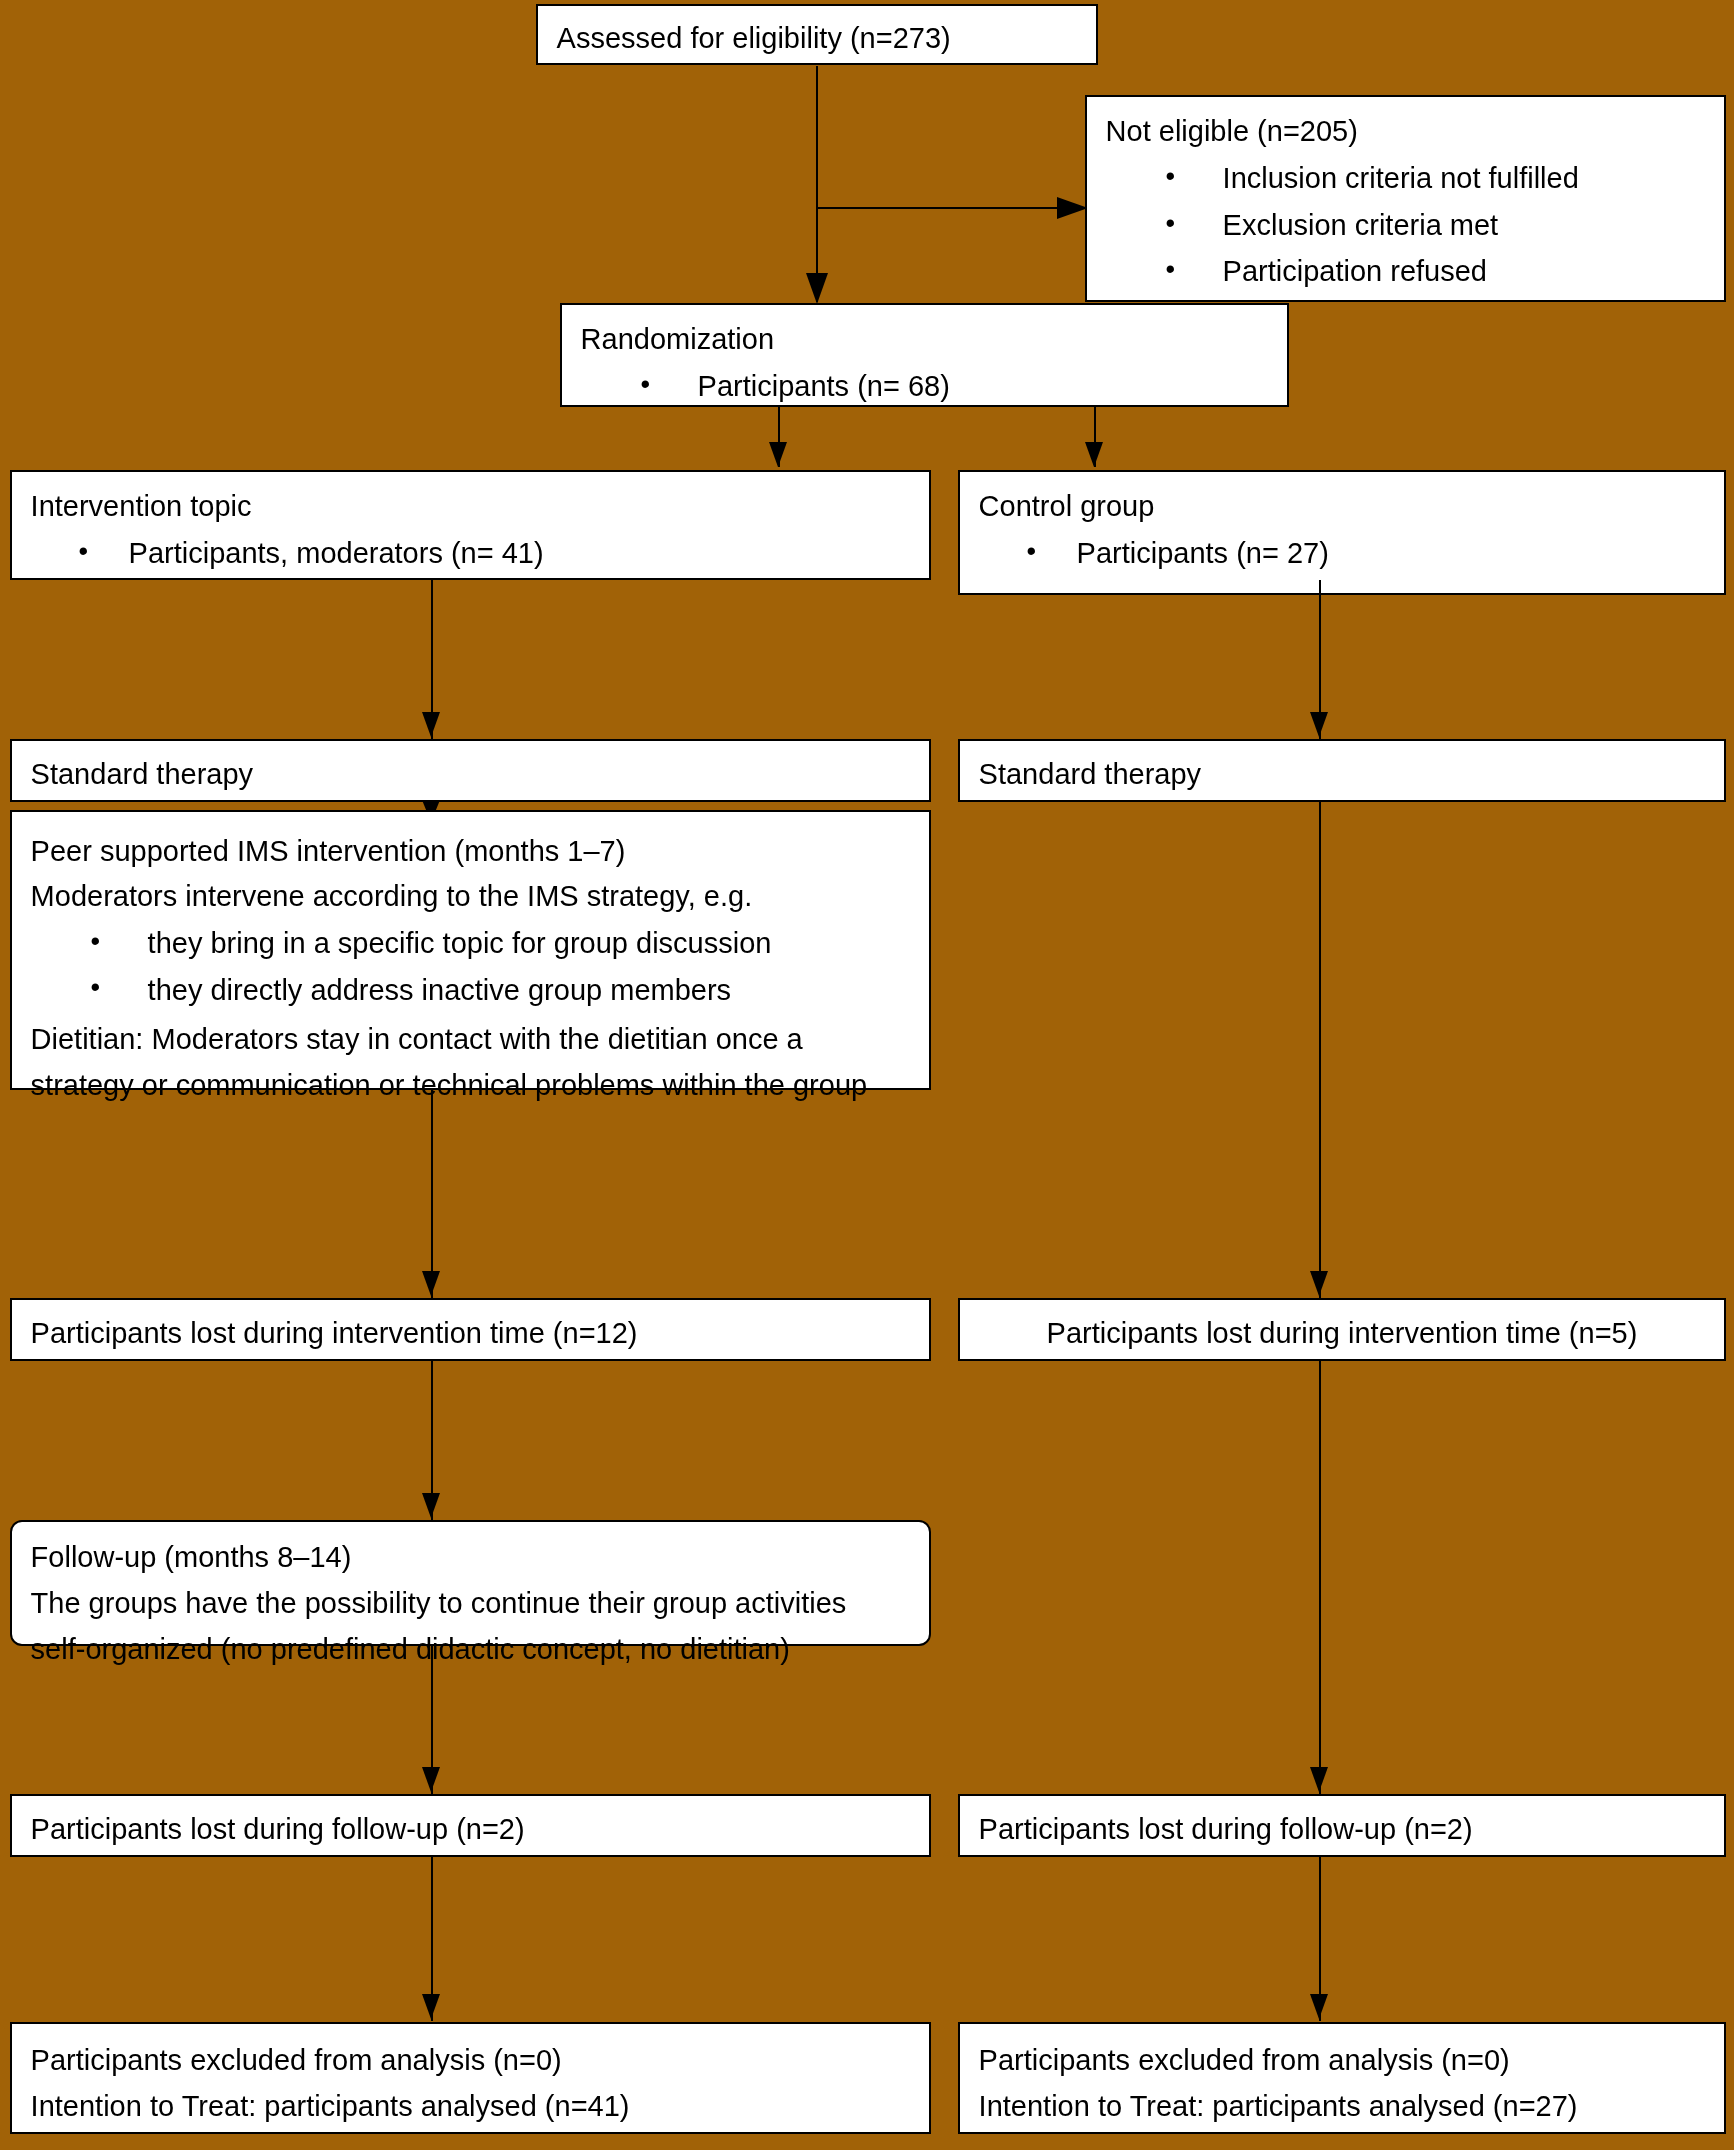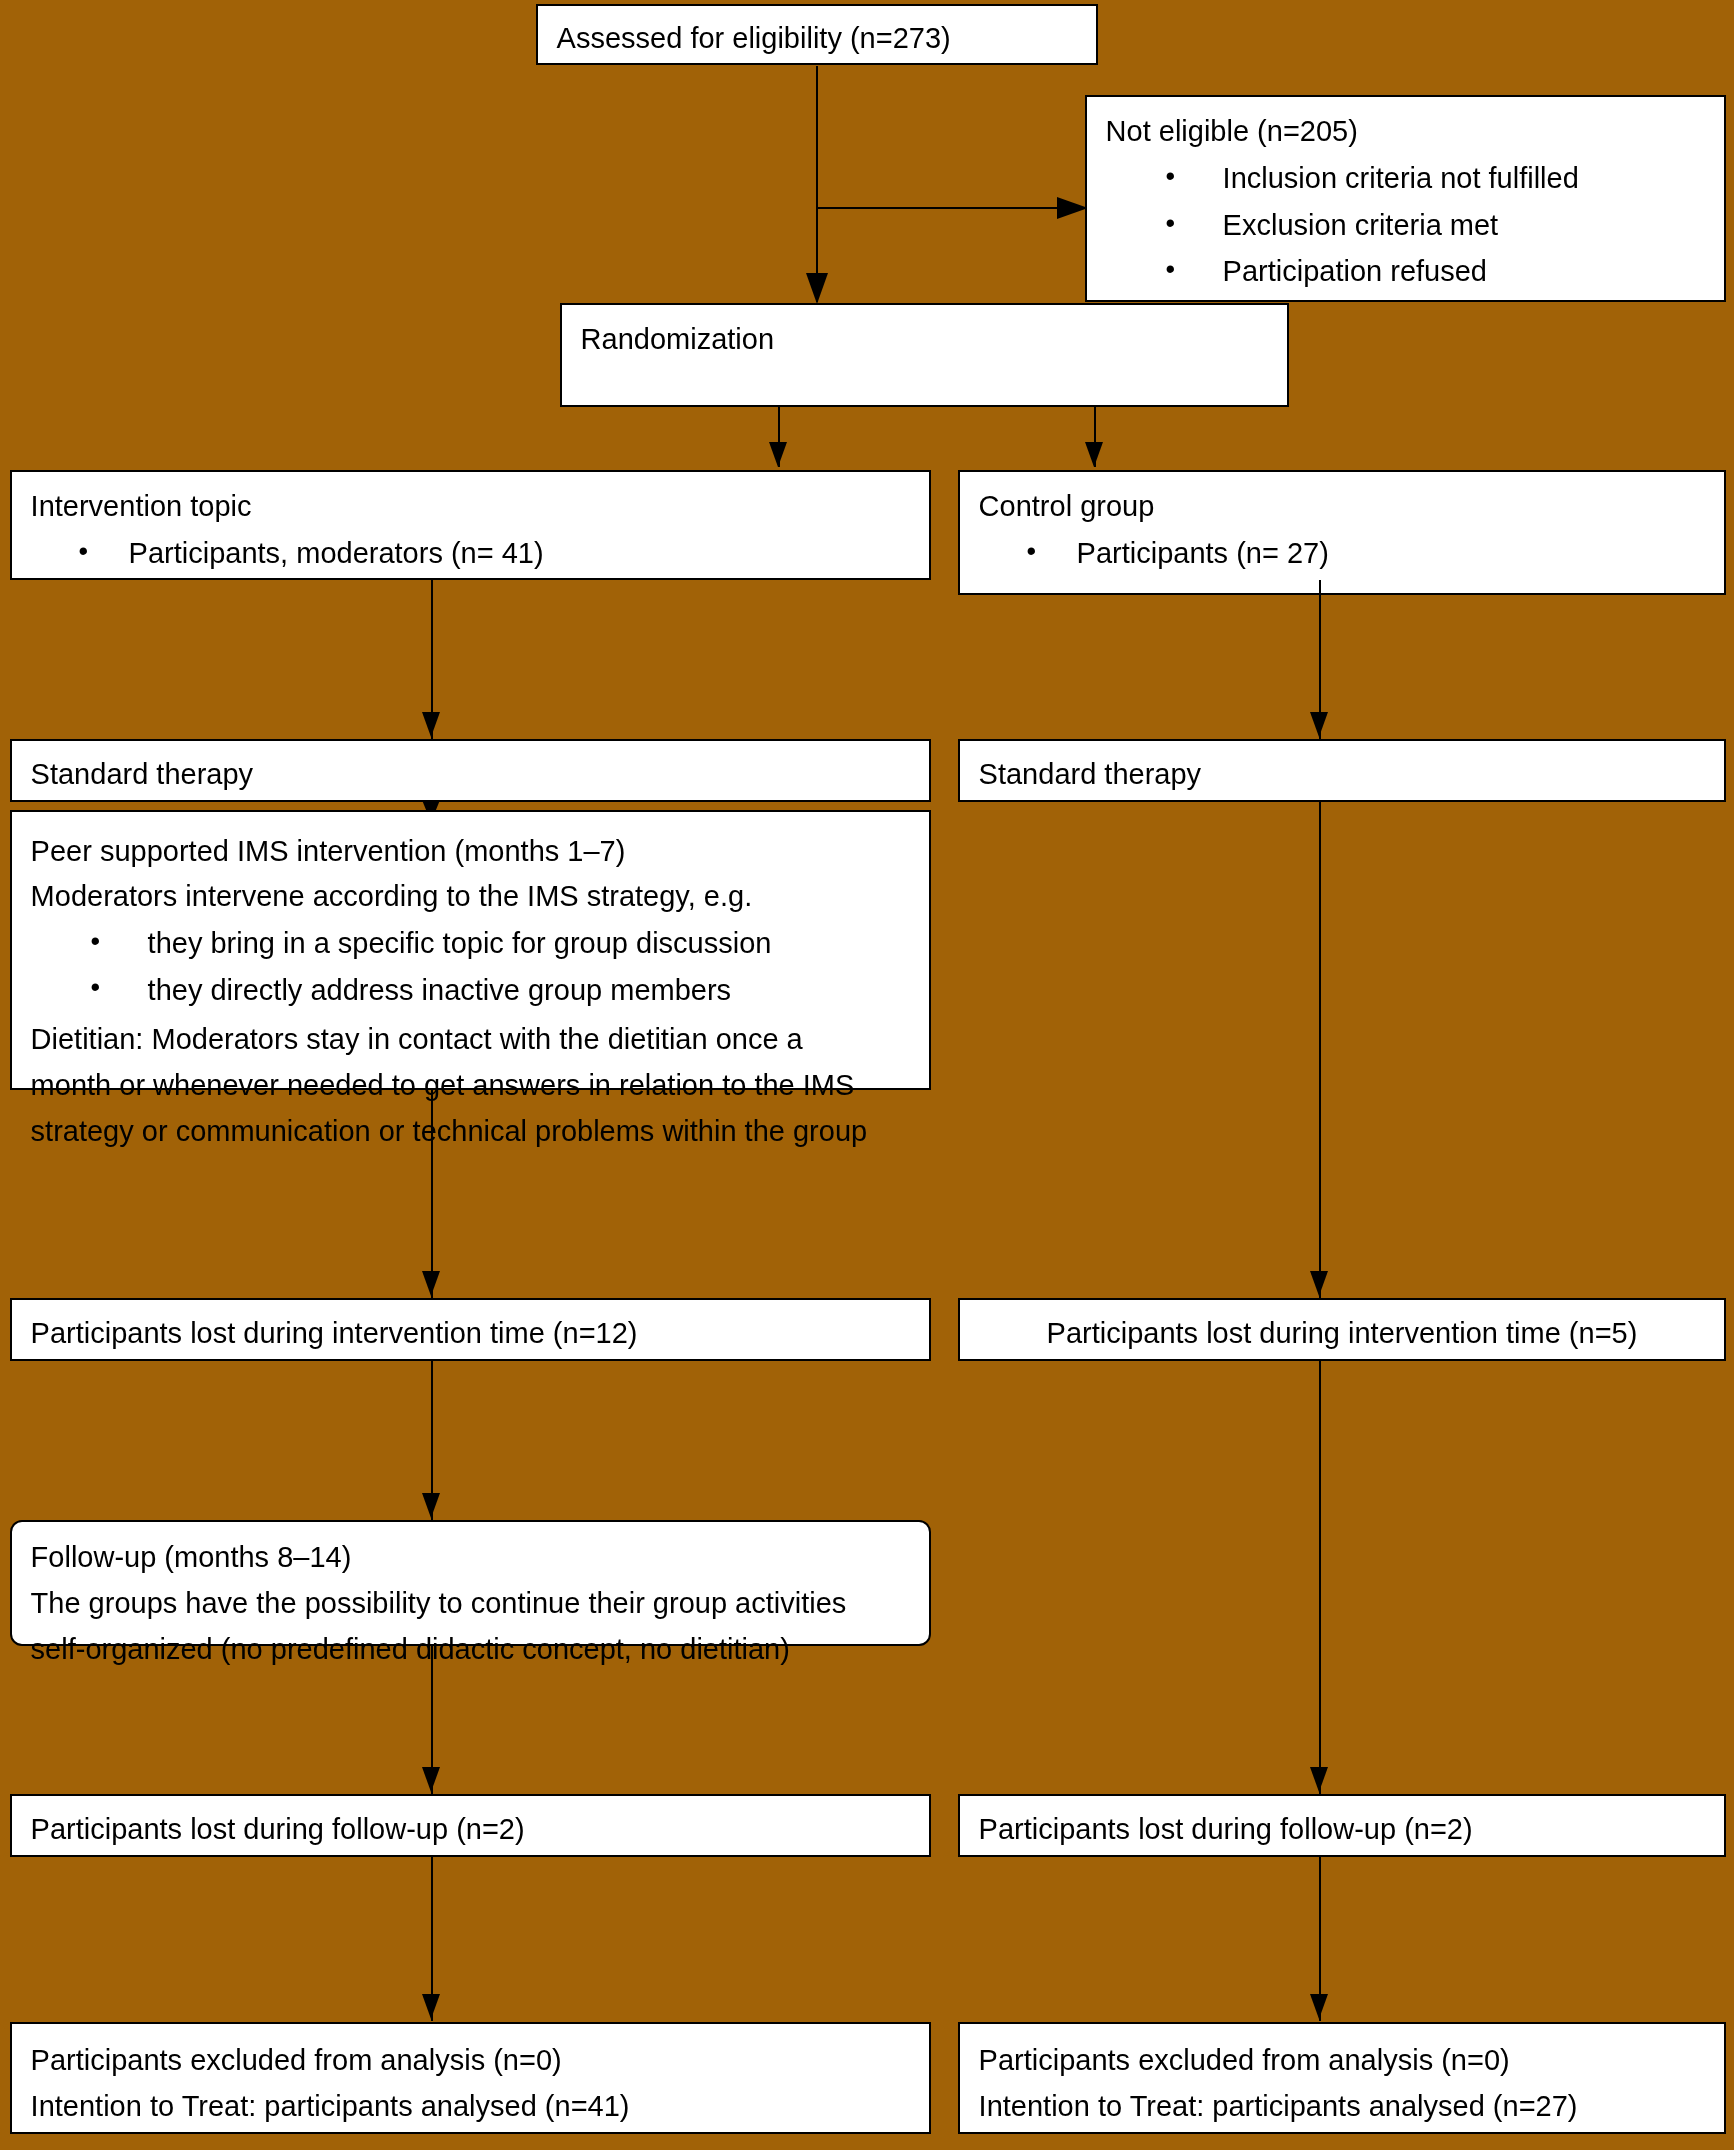--- a/index.html
+++ b/index.html
@@ -113,20 +113,23 @@
     <div class="title">Not eligible (n=205)</div>
     <ul>
       <li>Inclusion criteria not fulfilled</li>
       <li>Exclusion criteria met</li>
       <li>Participation refused</li>
     </ul>
   </div>
 
   <div class="box" style="left:560px; top:303px; width:729px; height:104px;">
     <div class="title">Randomization</div>
+    <ul>
+      <li>Participants (n= 68)</li>
+    </ul>
   </div>
 
   <div class="vline" style="left:778px; top:407px; width:1.6px; height:60px;"></div>
   <div class="arrow-down slim" style="left:769px; top:442px;"></div>
 
   <div class="vline" style="left:1094px; top:407px; width:1.6px; height:60px;"></div>
   <div class="arrow-down slim" style="left:1085px; top:442px;"></div>
 
   <div class="box indent-sm" style="left:10px; top:470px; width:921px; height:110px;">
     <div class="title">Intervention topic</div>
@@ -159,21 +162,20 @@
   <div class="arrow-down slim" style="left:422px; top:800px; border-top-width:22px;"></div>
 
   <div class="box" style="left:10px; top:810px; width:921px; height:280px; padding-top:18.6px;">
     <p>Peer supported IMS intervention (months 1–7)</p>
     <p>Moderators intervene according to the IMS strategy, e.g.</p>
     <ul>
       <li>they bring in a specific topic for group discussion</li>
       <li>they directly address inactive group members</li>
     </ul>
     <p style="margin-top:8.8px;">Dietitian: Moderators stay in contact with the dietitian once a</p>
-    <p>month or whenever needed to get answers in relation to the IMS</p>
     <p>strategy or communication or technical problems within the group</p>
   </div>
 
   <div class="vline" style="left:431px; top:1090px; width:1.6px; height:208px;"></div>
   <div class="arrow-down slim" style="left:422px; top:1271px;"></div>
 
   <div class="vline" style="left:1319px; top:802px; width:1.6px; height:496px;"></div>
   <div class="arrow-down slim" style="left:1310px; top:1271px;"></div>
 
   <div class="box" style="left:10px; top:1298px; width:921px; height:63px; padding-top:13px;">

